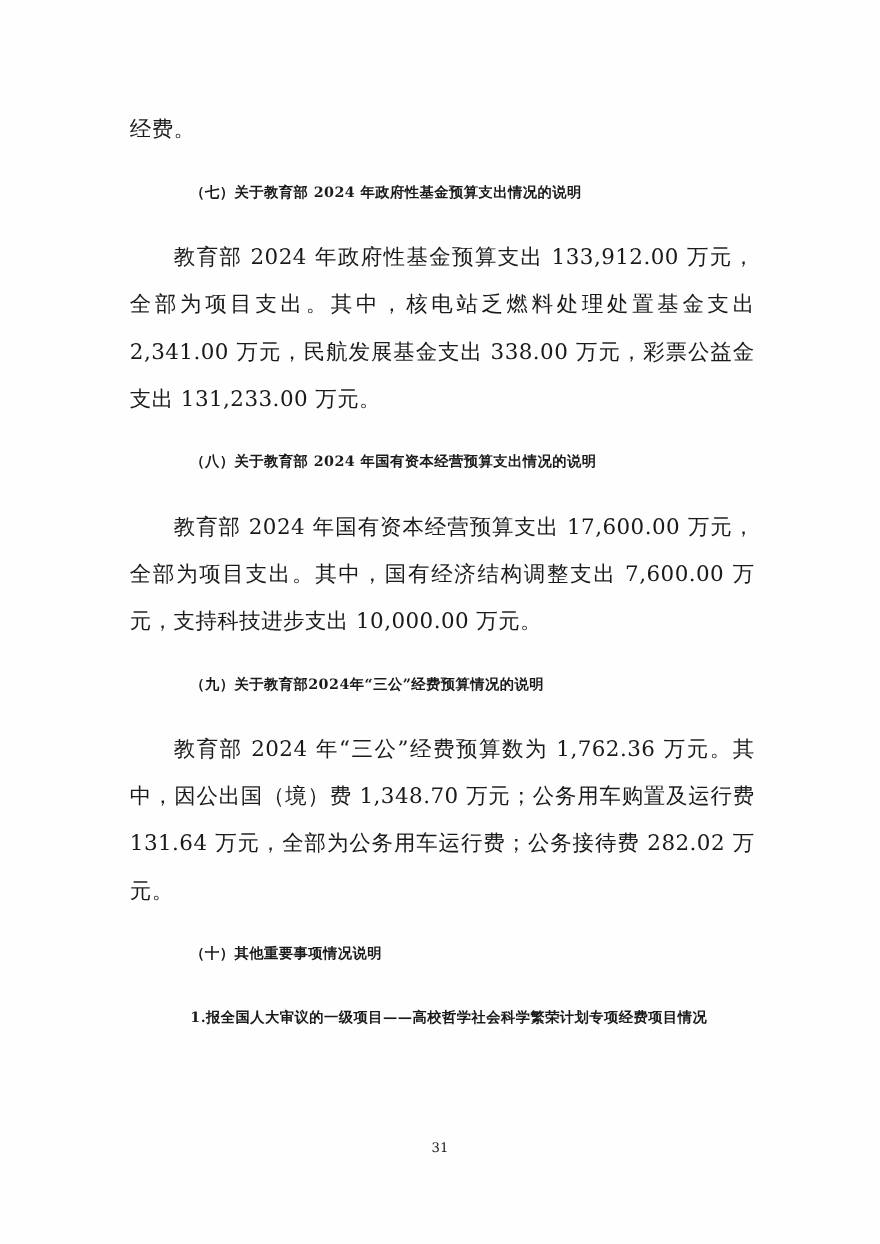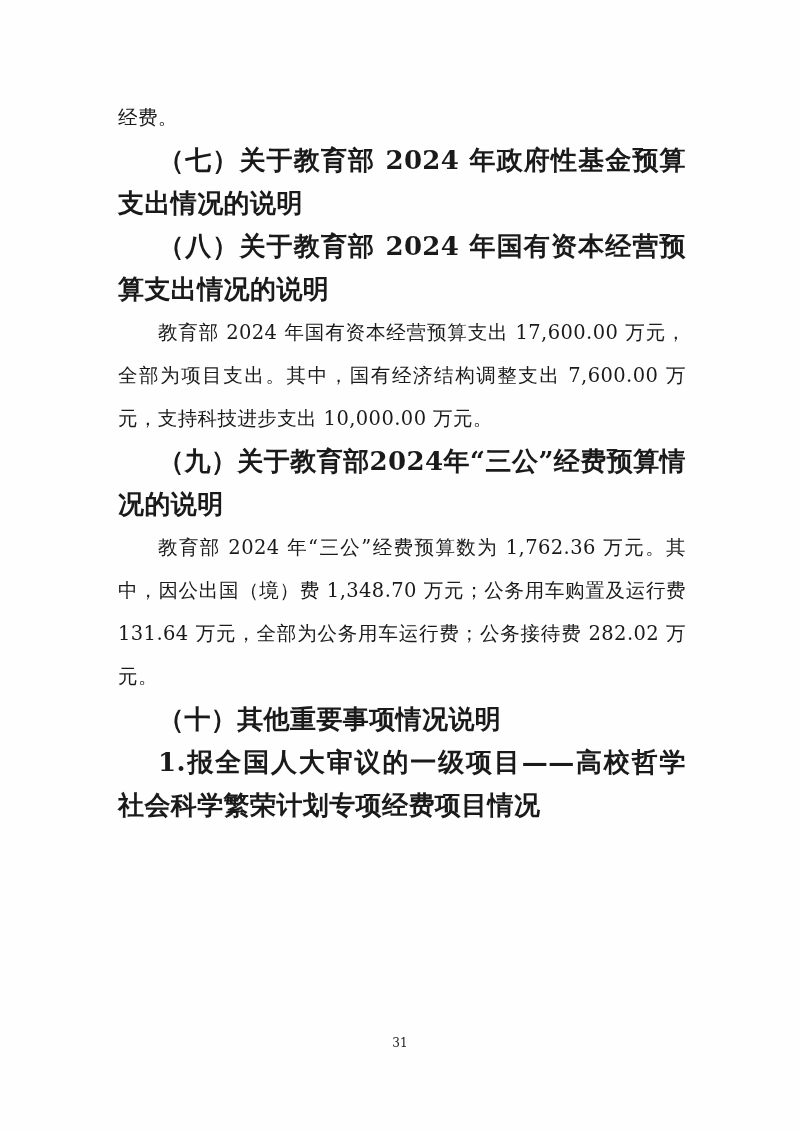--- a/index.html
+++ b/index.html
@@ -34,26 +34,26 @@
     line-height: 43px;
     text-align: justify;
     text-justify: inter-ideograph;
     margin: 0 0 0 0;
     letter-spacing: 0.4px;
   }
   .para.indent {
     text-indent: 40px;
   }
   .heading {
-    font-size: 26px;
+    font-size: 13px;
     line-height: 43px;
     font-weight: bold;
     text-align: justify;
     text-justify: inter-ideograph;
-    margin: 0;
+    margin: 15px;
     letter-spacing: 0.4px;
   }
   .heading.indent {
     text-indent: 40px;
   }
   .page-number {
     position: absolute;
     left: 0;
     top: 1036px;
     width: 800px;
@@ -66,20 +66,21 @@
 </head>
 <body>
 
 <div class="page">
   <div class="content">
 
     <p class="para">经费。</p>
 
     <p class="heading indent">（七）关于教育部 2024 年政府性基金预算支出情况的说明</p>
 
+    <p class="para indent">教育部 2024 年政府性基金预算支出 133,912.00 万元，全部为项目支出。其中，核电站乏燃料处理处置基金支出 2,341.00 万元，民航发展基金支出 338.00 万元，彩票公益金支出 131,233.00 万元。</p>
 
     <p class="heading indent">（八）关于教育部 2024 年国有资本经营预算支出情况的说明</p>
 
     <p class="para indent">教育部 2024 年国有资本经营预算支出 17,600.00 万元，全部为项目支出。其中，国有经济结构调整支出 7,600.00 万元，支持科技进步支出 10,000.00 万元。</p>
 
     <p class="heading indent">（九）关于教育部2024年“三公”经费预算情况的说明</p>
 
     <p class="para indent">教育部 2024 年“三公”经费预算数为 1,762.36 万元。其中，因公出国（境）费 1,348.70 万元；公务用车购置及运行费 131.64 万元，全部为公务用车运行费；公务接待费 282.02 万元。</p>
 
     <p class="heading indent">（十）其他重要事项情况说明</p>

